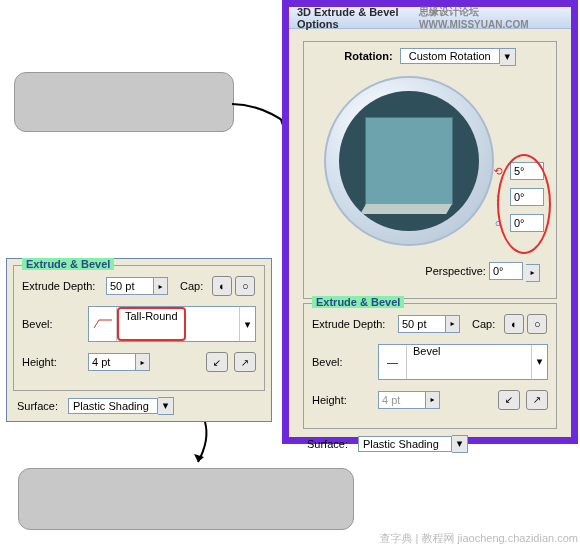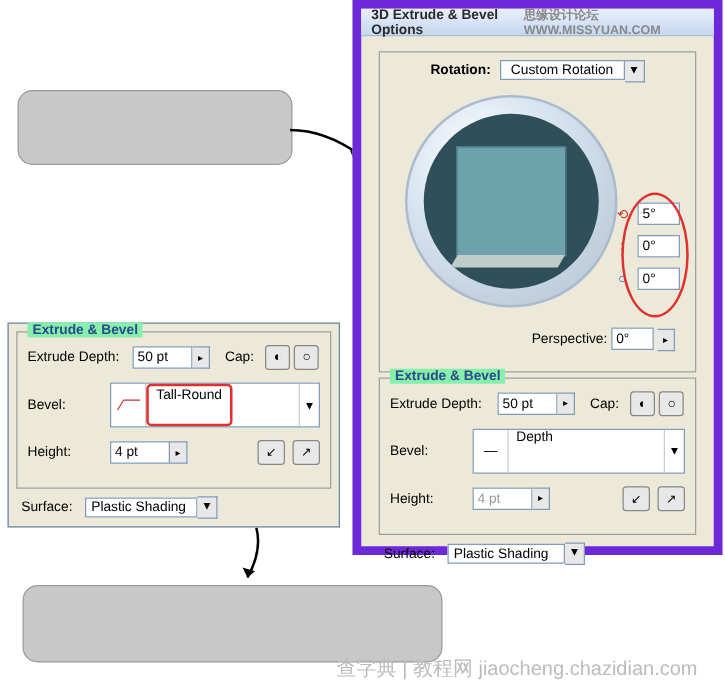--- a/index.html
+++ b/index.html
@@ -32,21 +32,21 @@
 .bevel-select{flex:1;display:flex;border:1px solid #7f9db9;background:#fff;height:36px;}
 .bevel-thumb{width:28px;border-right:1px solid #ccc;height:100%;display:flex;align-items:center;justify-content:center}
 .bevel-name{flex:1;padding:0 6px}
 .bevel-arrow{width:16px;border-left:1px solid #ccc;height:100%;display:flex;align-items:center;justify-content:center}
 .red-box{border:2px solid #e03030;border-radius:4px}
 .bevel-btns{margin-left:auto}
 .bevel-dir{width:22px;height:20px;background:#e8e8e8;border:1px solid #888;border-radius:3px;margin-left:3px;display:inline-flex;align-items:center;justify-content:center;font-size:10px}
 .surface-row{margin:6px 10px}
 .shape{position:absolute;background:#c8c8c8;border:1px solid #999;border-radius:12px}
 .arrow-path{position:absolute;pointer-events:none}
-.watermark-br{position:absolute;bottom:4px;right:22px;font-size:16px;color:#bbb}
+.watermark-br{position:absolute;bottom:4px;right:2px;font-size:11px;color:#bbb}
 .disabled{color:#999}
 </style>
 </head>
 <body>
 
 <div class="shape" style="left:14px;top:72px;width:220px;height:60px"></div>
 
 <div class="shape" style="left:18px;top:468px;width:336px;height:62px"></div>
 
 <svg class="arrow-path" style="left:230px;top:96px;width:70px;height:40px">
@@ -150,21 +150,21 @@
         <input class="num-input" value="50 pt" style="">
         <span class="stepper">▸</span>
         <label style="margin-left:12px">Cap:</label>
         <span class="cap-btn">◐</span>
         <span class="cap-btn">○</span>
       </div>
       <div class="field-row">
         <label style="width:60px">Bevel:</label>
         <div class="bevel-select">
           <span class="bevel-thumb">—</span>
-          <span class="bevel-name">Depth</span>
+          <span class="bevel-name">Bevel</span>
           <span class="bevel-arrow">▾</span>
         </div>
       </div>
       <div class="field-row">
         <label style="width:60px">Height:</label>
         <input class="num-input disabled" disabled="" value="4 pt" style="">
         <span class="stepper">▸</span>
         <span class="bevel-btns">
           <span class="bevel-dir">↙</span>
           <span class="bevel-dir">↗</span>

